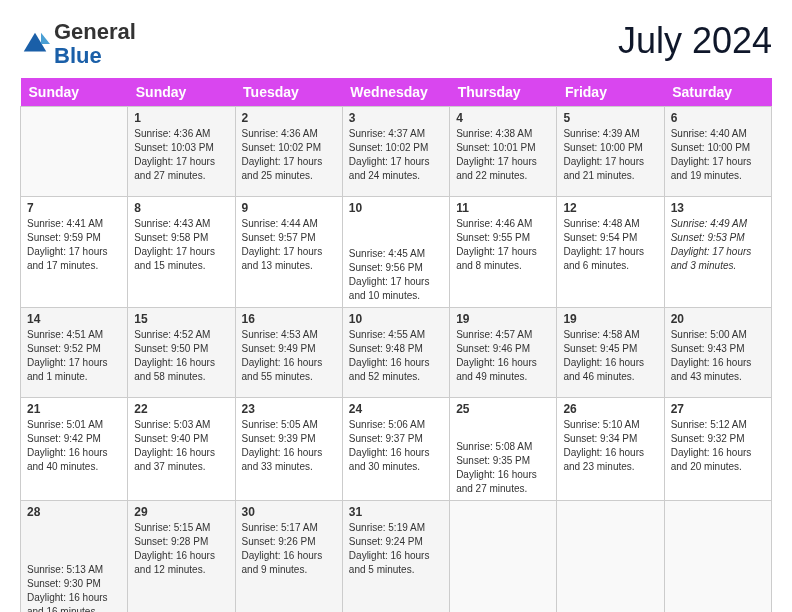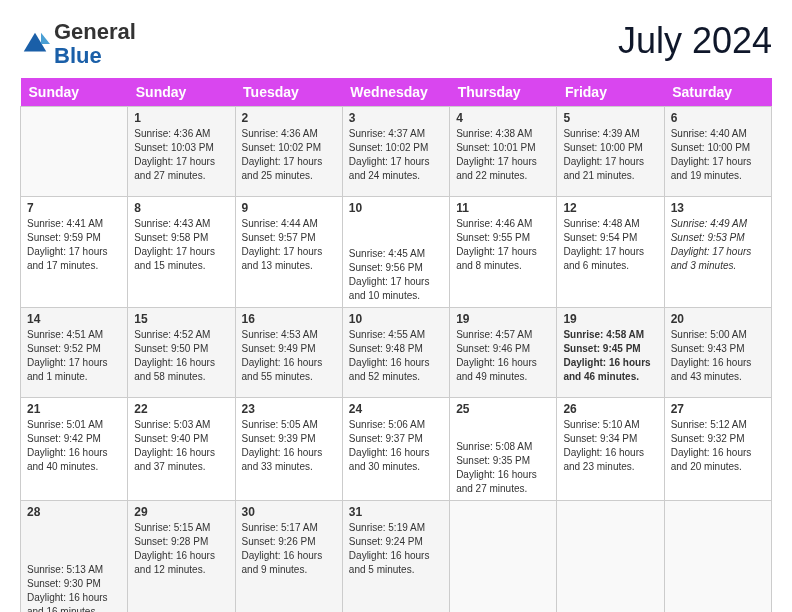--- a/index.html
+++ b/index.html
@@ -249,21 +249,21 @@
         </td>
         <td>
           <span class="day-number">19</span>
           <div class="day-info" style="white-space: pre-line;">Sunrise: 4:57 AM
 Sunset: 9:46 PM
 Daylight: 16 hours
 and 49 minutes.</div>
         </td>
         <td>
           <span class="day-number">19</span>
-          <div class="day-info" style="white-space: pre-line; font-weight: bold;">Sunrise: 4:58 AM
+          <div class="day-info" style="white-space: pre-line;">Sunrise: 4:58 AM
 Sunset: 9:45 PM
 Daylight: 16 hours
 and 46 minutes.</div>
         </td>
         <td>
           <span class="day-number">20</span>
           <div class="day-info" style="white-space: pre-line;">Sunrise: 5:00 AM
 Sunset: 9:43 PM
 Daylight: 16 hours
 and 43 minutes.</div>

